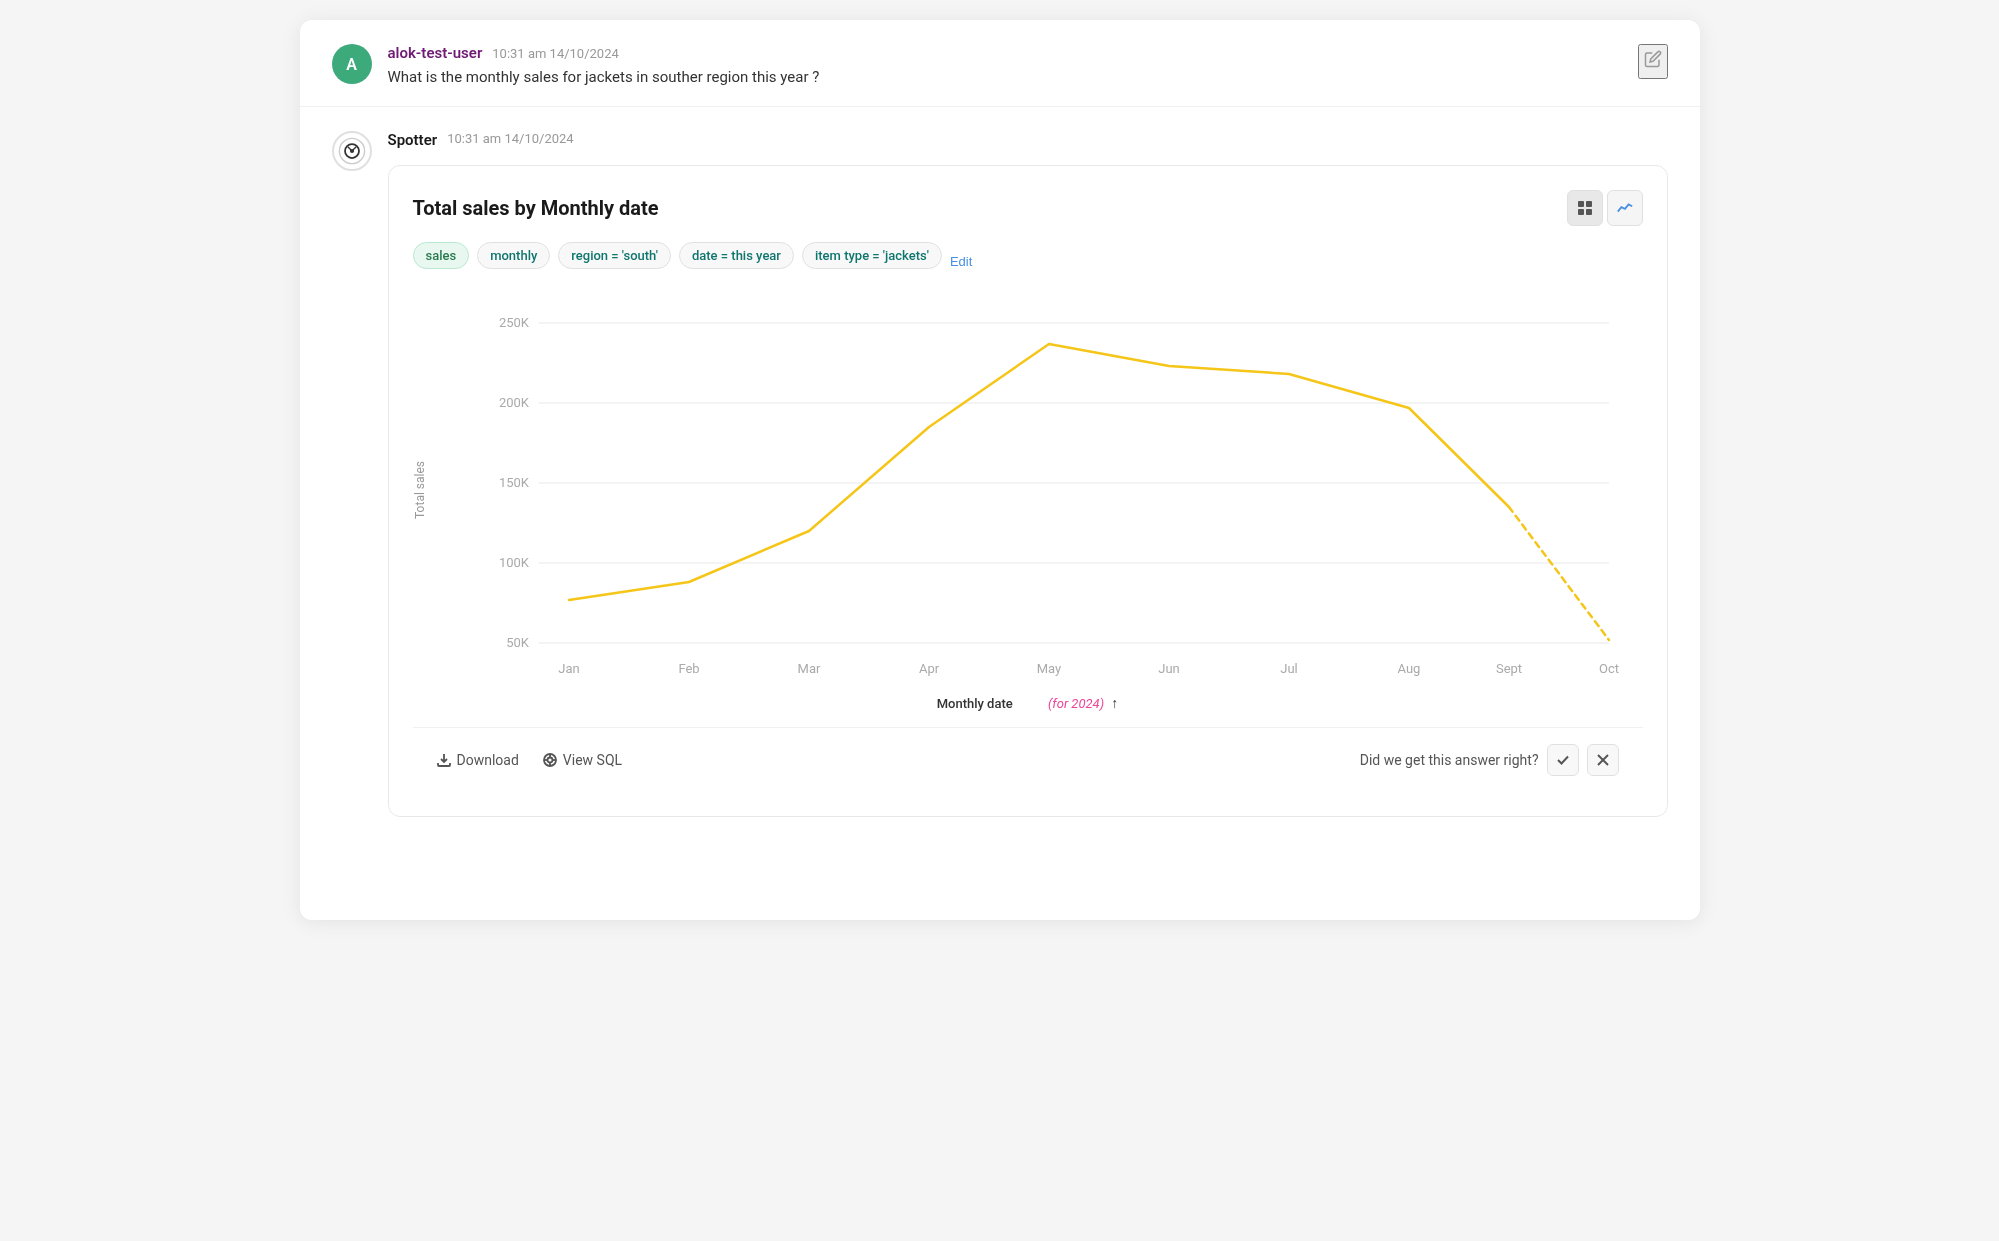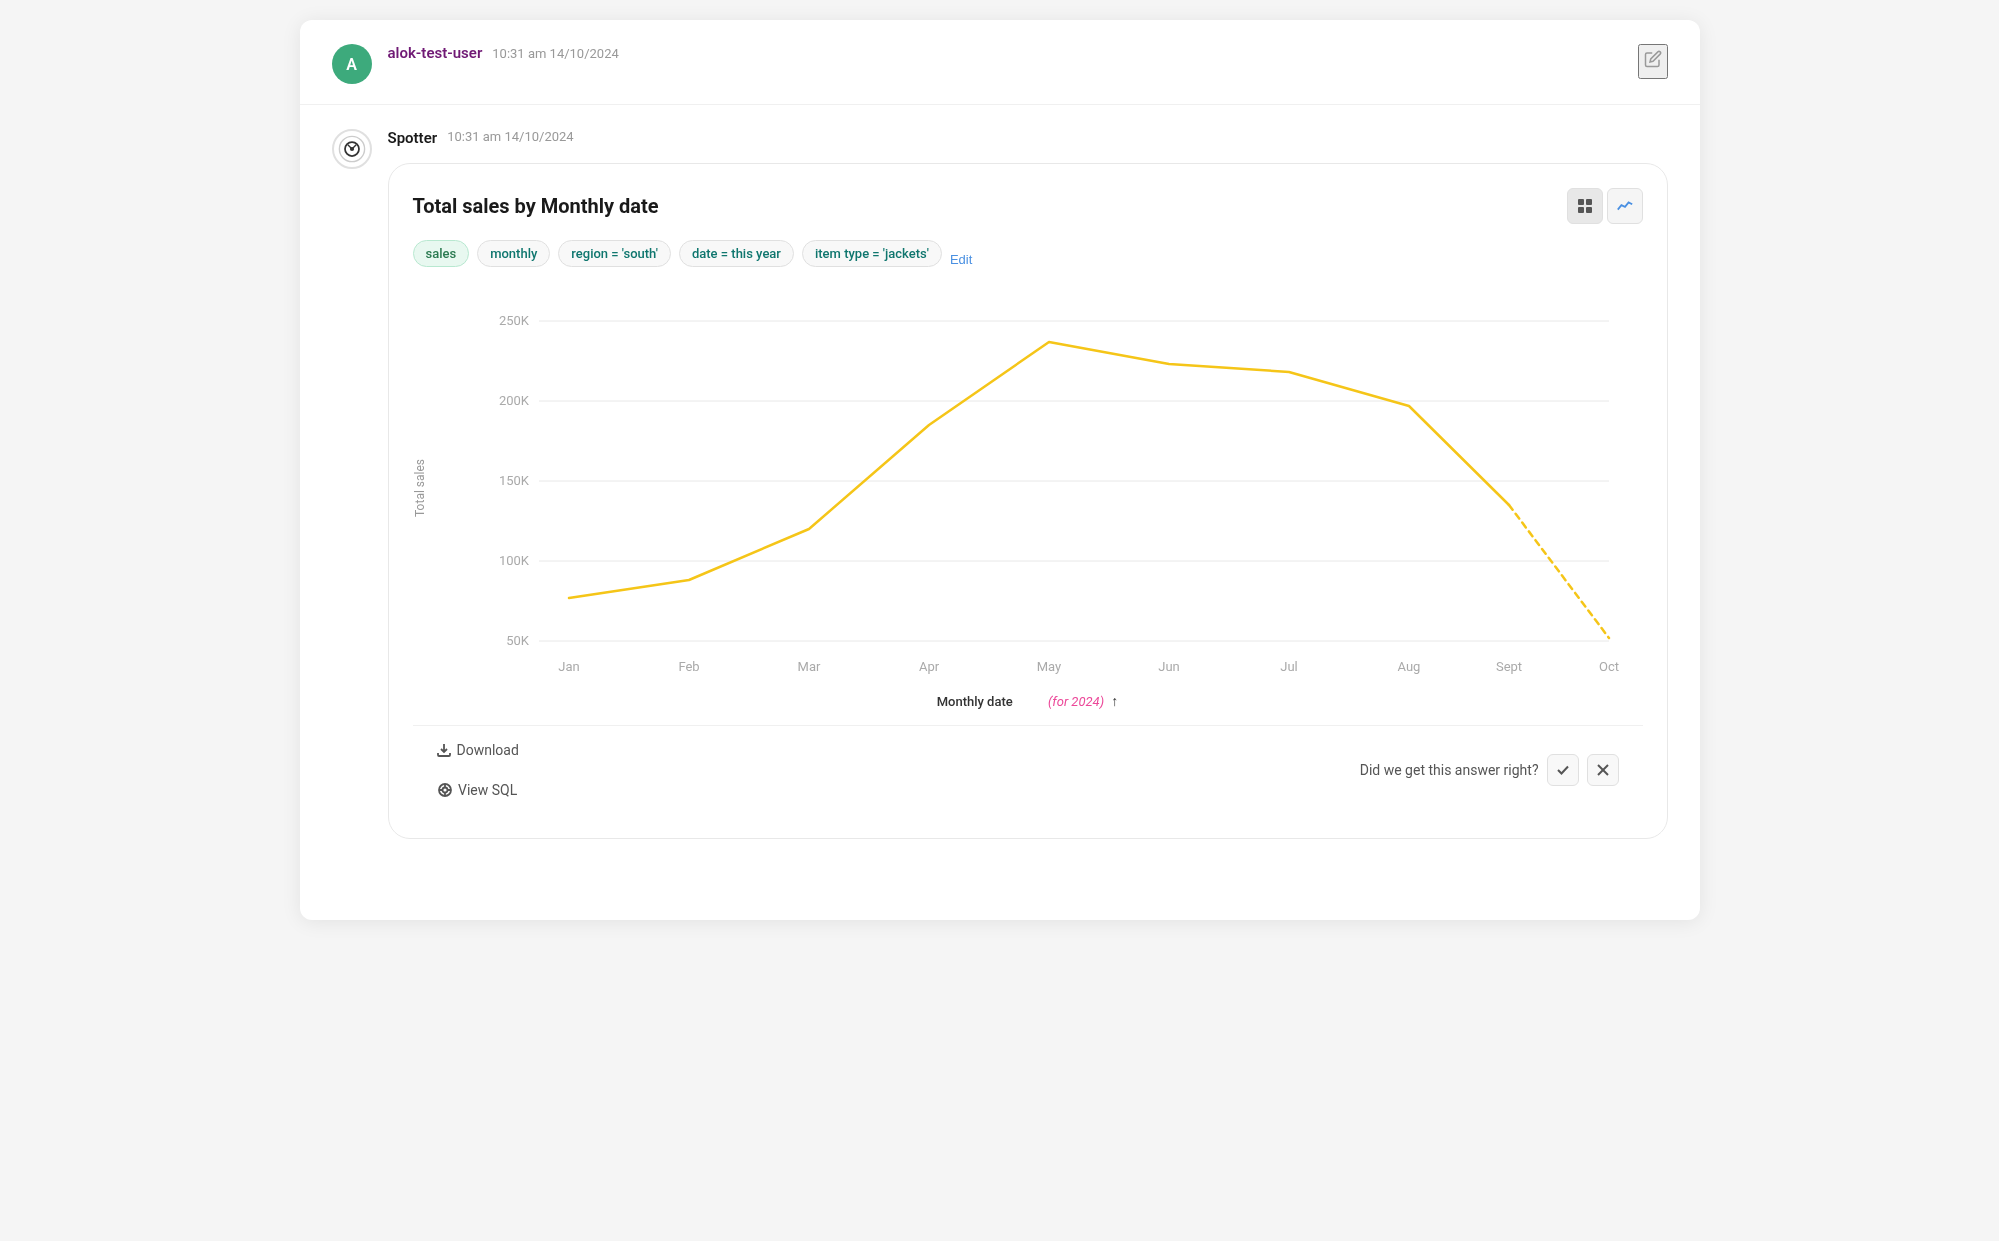--- a/index.html
+++ b/index.html
@@ -107,21 +107,21 @@
     }
     .spotter-timestamp {
       font-size: 13px;
       color: #999;
     }
 
     
     .chart-card {
       background: #fff;
       border: 1px solid #e8e8e8;
-      border-radius: 22px;
+      border-radius: 12px;
       padding: 24px;
       margin-right: 0;
     }
     .chart-card-header {
       display: flex;
       align-items: center;
       justify-content: space-between;
       margin-bottom: 16px;
     }
     .chart-title {
@@ -201,21 +201,20 @@
       align-items: center;
       justify-content: space-between;
       padding: 16px 24px;
       border-top: 1px solid #f0f0f0;
       margin-top: 16px;
     }
     .footer-left {
       display: flex;
       gap: 24px;
       align-items: center;
-      flex-direction: column;
     }
     .footer-btn {
       display: flex;
       align-items: center;
       gap: 6px;
       font-size: 14px;
       color: #555;
       cursor: pointer;
       background: none;
       border: none;
@@ -251,20 +250,21 @@
 
   <div class="user-message">
     <div class="user-avatar">
       <span>A</span>
     </div>
     <div class="user-content">
       <div class="user-header">
         <span class="user-name">alok-test-user</span>
         <span class="user-timestamp">10:31 am 14/10/2024</span>
       </div>
+      <div class="user-question">What is the monthly sales for jackets in souther region this year ?</div>
     </div>
     <button class="edit-icon">
       <svg width="18" height="18" viewBox="0 0 24 24" fill="none" stroke="currentColor" stroke-width="2">
         <path d="M11 4H4a2 2 0 0 0-2 2v14a2 2 0 0 0 2 2h14a2 2 0 0 0 2-2v-7"></path>
         <path d="M18.5 2.5a2.121 2.121 0 0 1 3 3L12 15l-4 1 1-4 9.5-9.5z"></path>
       </svg>
     </button>
   </div>
 
   <div class="spotter-section">

